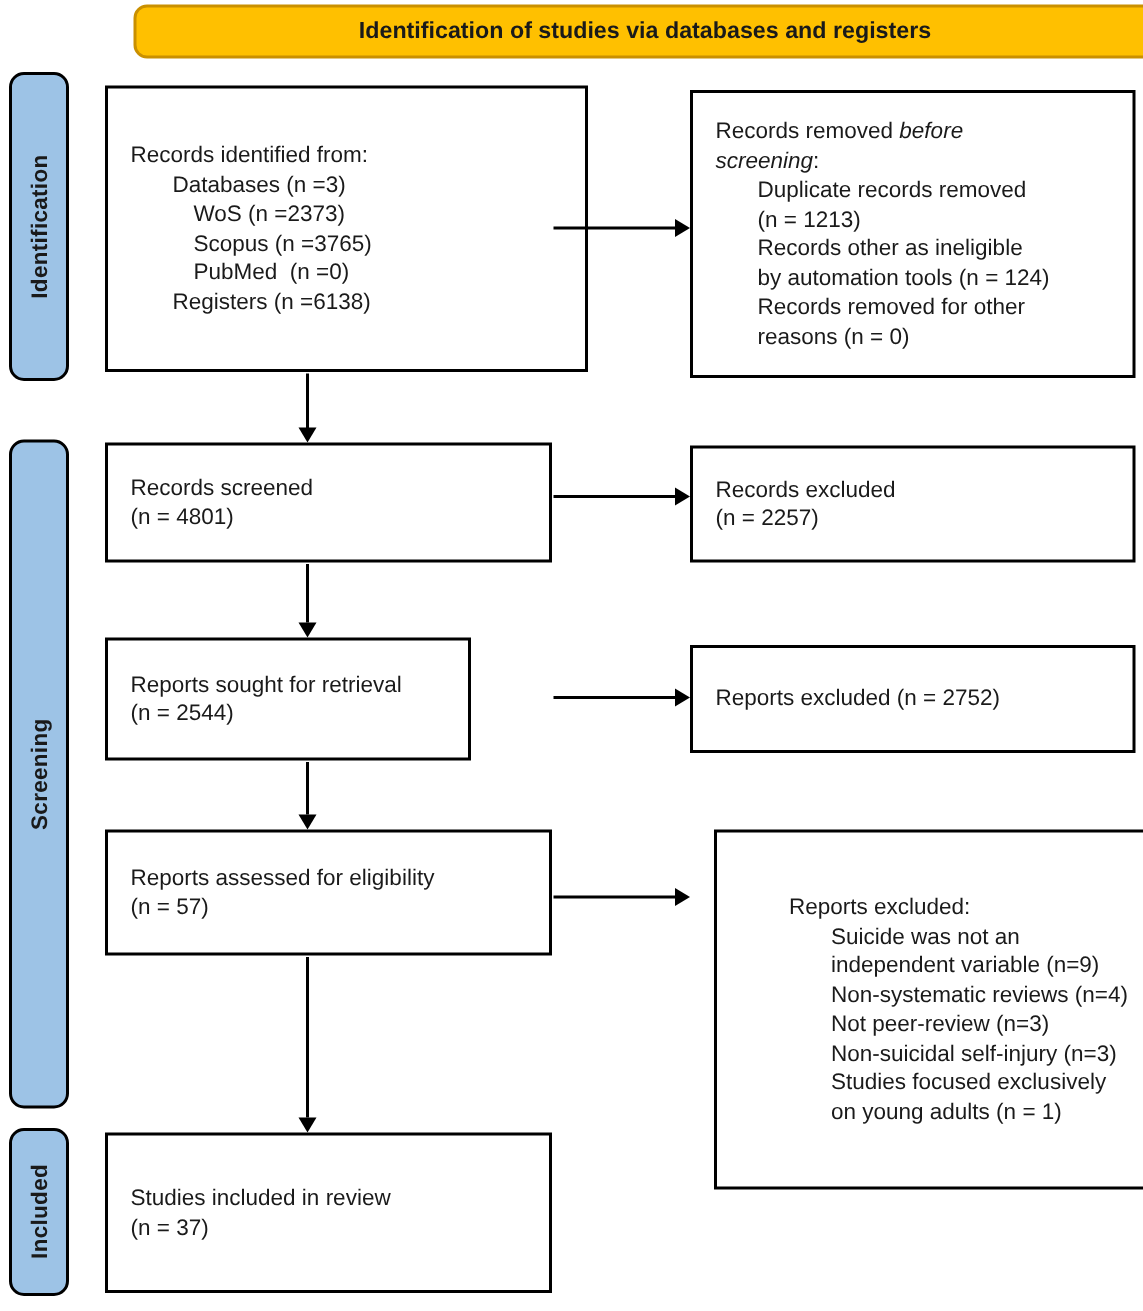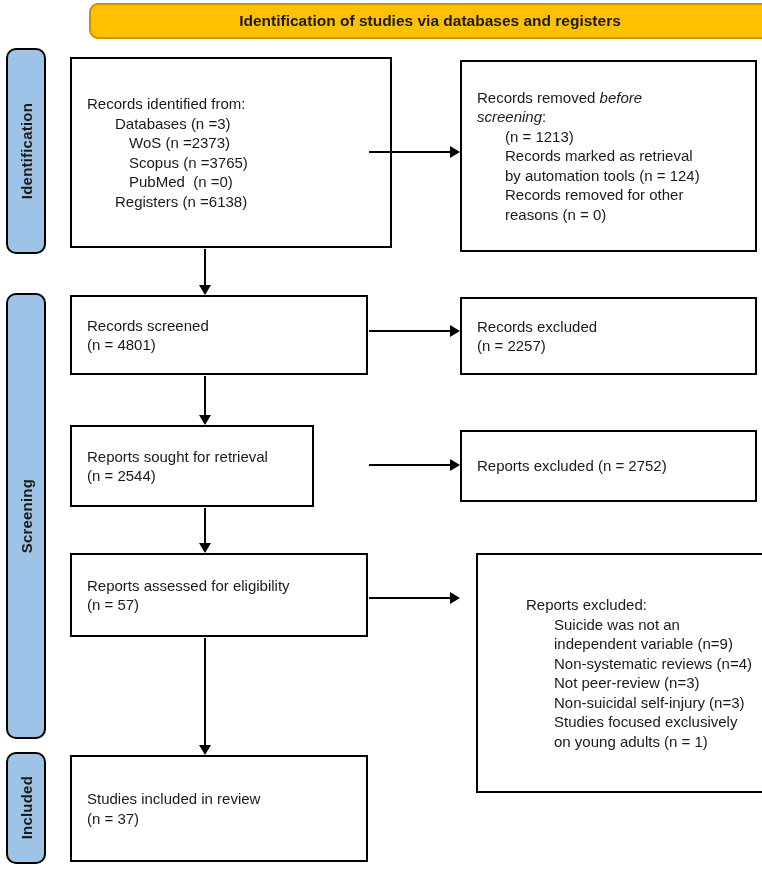--- a/index.html
+++ b/index.html
@@ -109,22 +109,23 @@
   </div>
 
   <div class="box" id="box-studies-included">
     <div class="ln i0">Studies included in review</div>
     <div class="ln i0">(n = 37)</div>
   </div>
 
   <div class="box" id="box-records-removed">
     <div class="ln i0"><span>Records removed </span><span class="it">before</span></div>
     <div class="ln i0"><span class="it">screening</span><span>:</span></div>
+    <div class="ln i1">Duplicate records removed</div>
     <div class="ln i1">(n = 1213)</div>
-    <div class="ln i1">Records marked as retrieval</div>
+    <div class="ln i1">Records other as ineligible</div>
     <div class="ln i1">by automation tools (n = 124)</div>
     <div class="ln i1">Records removed for other</div>
     <div class="ln i1">reasons (n = 0)</div>
   </div>
 
   <div class="box" id="box-records-excluded">
     <div class="ln i0">Records excluded</div>
     <div class="ln i0">(n = 2257)</div>
   </div>
 

